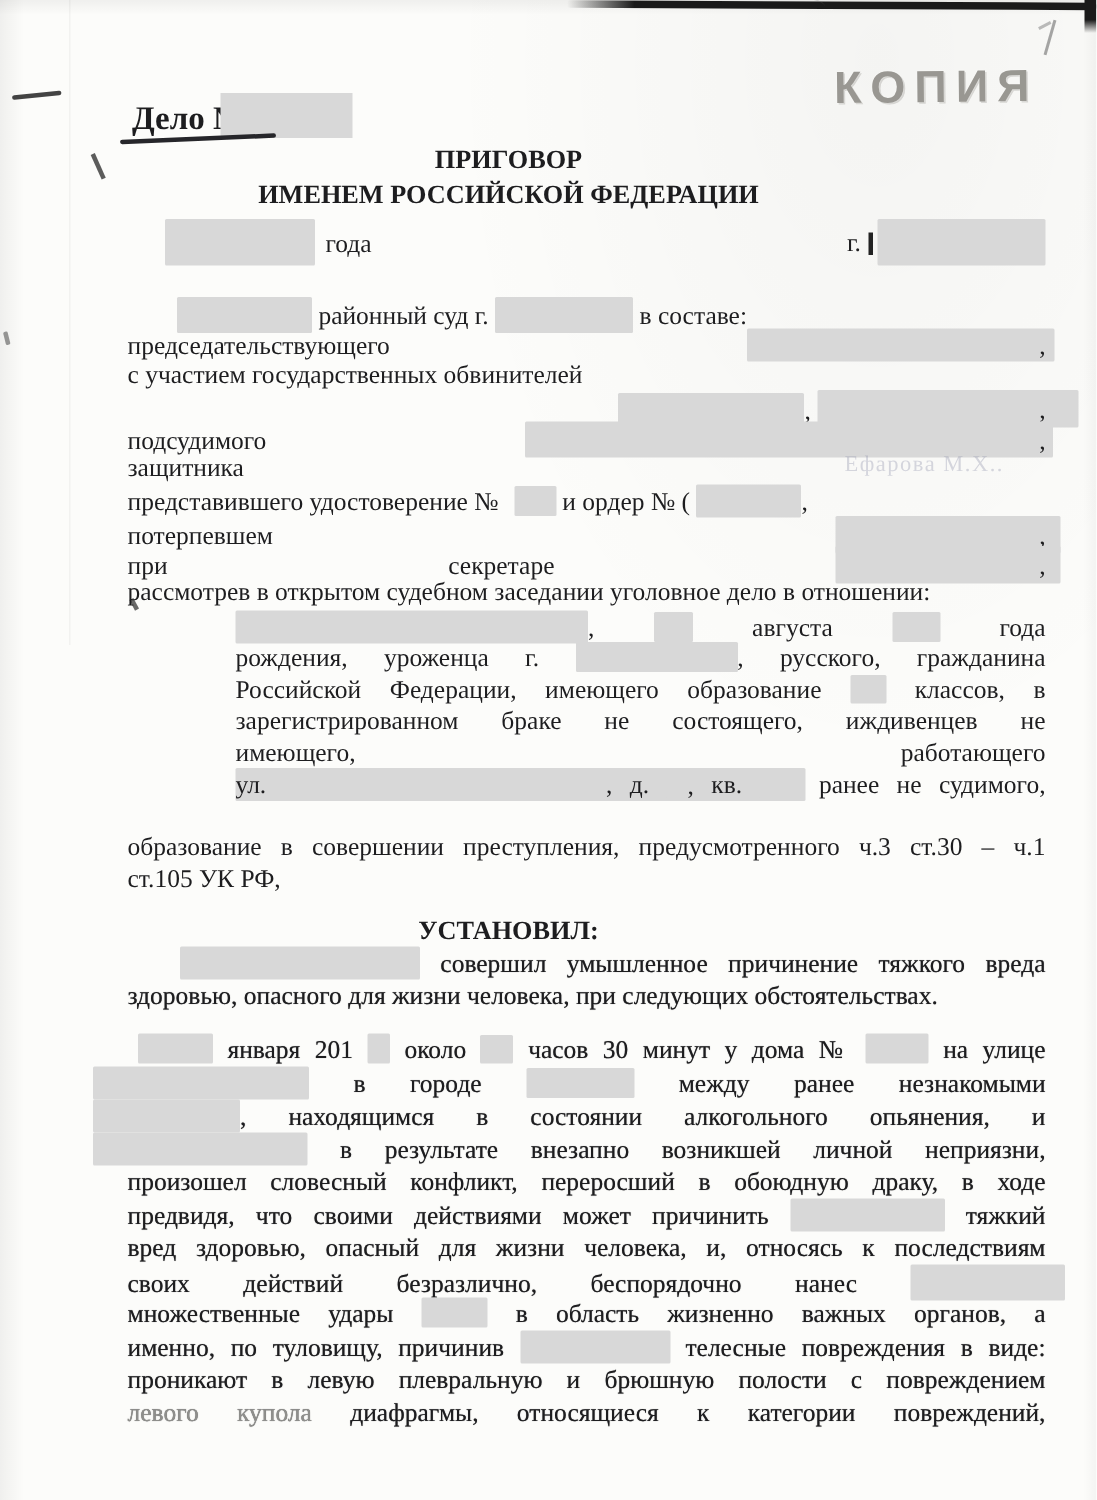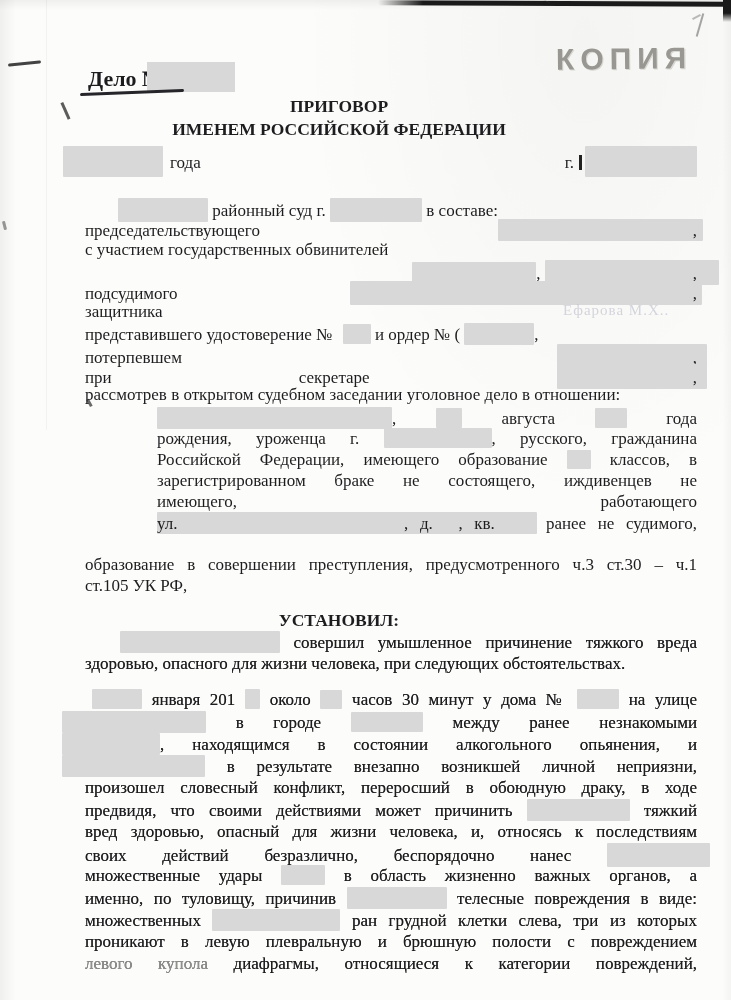--- a/index.html
+++ b/index.html
@@ -28,21 +28,21 @@
     font-weight:bold;font-size:30px;letter-spacing:6px;color:#8d8b85;opacity:.88;
     transform:rotate(-.6deg);text-shadow:0 0 1px rgba(255,255,255,.65),1px 1px 0 rgba(139,137,132,.35);}
   .title{position:absolute;left:0;top:95px;width:678px;text-align:center;font-weight:bold;
     font-size:17.5px;line-height:23px;}
   .ruling{position:absolute;left:0;top:610px;width:678px;text-align:center;font-weight:bold;
     font-size:17.5px;}
   .faint-name{position:absolute;left:563px;top:302px;font-size:15px;color:rgba(125,130,158,.30);
     letter-spacing:1px;}
   
   .dateline{left:63px;top:146px;width:634px;}
-  .dateline .line{height:31px;line-height:31px;}
+  .dateline .line{height:31px;line-height:31px;margin-left:47px;}
   .court{left:85px;top:198px;width:612px;}
   .court .line{height:20.8px;line-height:20.8px;}
   .defendant{left:157px;top:407px;width:540px;}
   .defendant .line{height:21px;line-height:21px;}
   .charge{left:85px;top:554px;width:612px;}
   .charge .line{height:21px;line-height:21px;}
   .intro{left:85px;top:631px;width:612px;}
   .intro .line{height:22px;line-height:22px;}
   .facts{left:85px;top:689px;width:612px;}
   .facts .line{height:22px;line-height:22px;}
@@ -134,18 +134,17 @@
       <div class="line j"><span class="red" style="width: 50px; height: 20px; vertical-align: -4px; margin-left: 7px;"></span> <span class="txt">января 201</span> <span class="red" style="width: 15px; height: 20px; vertical-align: -4px;"></span> <span class="txt">около</span> <span class="red" style="width: 22px; height: 19px; vertical-align: -3.5px;"></span> <span class="txt">часов 30 минут  у дома №</span> <span class="red" style="width: 42px; height: 20px; vertical-align: -4px;"></span> <span class="txt">на улице</span></div>
       <div class="line j"><span class="red" style="width: 144px; height: 22px; vertical-align: -5px; margin-left: -23px;"></span> <span class="txt">в  городе</span> <span class="red" style="width: 72px; height: 20px; vertical-align: -4px;"></span> <span class="txt">между ранее незнакомыми</span></div>
       <div class="line j"><span class="grp"><span class="red" style="width: 98px; height: 22px; vertical-align: -5px; margin-left: -23px;"></span><span class="txt">,</span></span> <span class="txt">находящимся в состоянии алкогольного опьянения, и</span></div>
       <div class="line j"><span class="red" style="width: 143px; height: 22px; vertical-align: -5px; margin-left: -23px;"></span> <span class="txt">в результате внезапно возникшей личной неприязни,</span></div>
       <div class="line j"><span class="txt">произошел словесный конфликт, переросший в обоюдную драку, в ходе</span></div>
       <div class="line j"><span class="txt">предвидя,  что своими действиями может причинить</span> <span class="red" style="width: 103px; height: 22px; vertical-align: -5px;"></span> <span class="txt">тяжкий</span></div>
       <div class="line j"><span class="txt">вред здоровью, опасный для жизни человека, и, относясь к последствиям</span></div>
       <div class="line j"><span class="txt">своих  действий   безразлично,  беспорядочно  нанес</span> <span class="red" style="width: 103px; height: 24px; vertical-align: -6px; margin-right: -13px;"></span></div>
       <div class="line j"><span class="txt">множественные  удары</span> <span class="red" style="width: 44px; height: 20px; vertical-align: -4px;"></span> <span class="txt">в область жизненно важных органов, а</span></div>
       <div class="line j"><span class="txt">именно, по туловищу, причинив</span> <span class="red" style="width: 100px; height: 22px; vertical-align: -5px;"></span> <span class="txt">телесные повреждения в виде:</span></div>
-      <div class="line j"><span class="txt">множественных</span> <span class="red" style="width: 128px; height: 22px; vertical-align: -5px;"></span> <span class="txt">ран грудной клетки слева, три из которых</span></div>
       <div class="line j"><span class="txt">проникают в левую плевральную и брюшную полости с повреждением</span></div>
       <div class="line j"><span class="txt fade">левого  купола</span> <span class="txt">диафрагмы,   относящиеся к категории повреждений,</span></div>
     </div>
 
 </div>
 
 </body></html>

